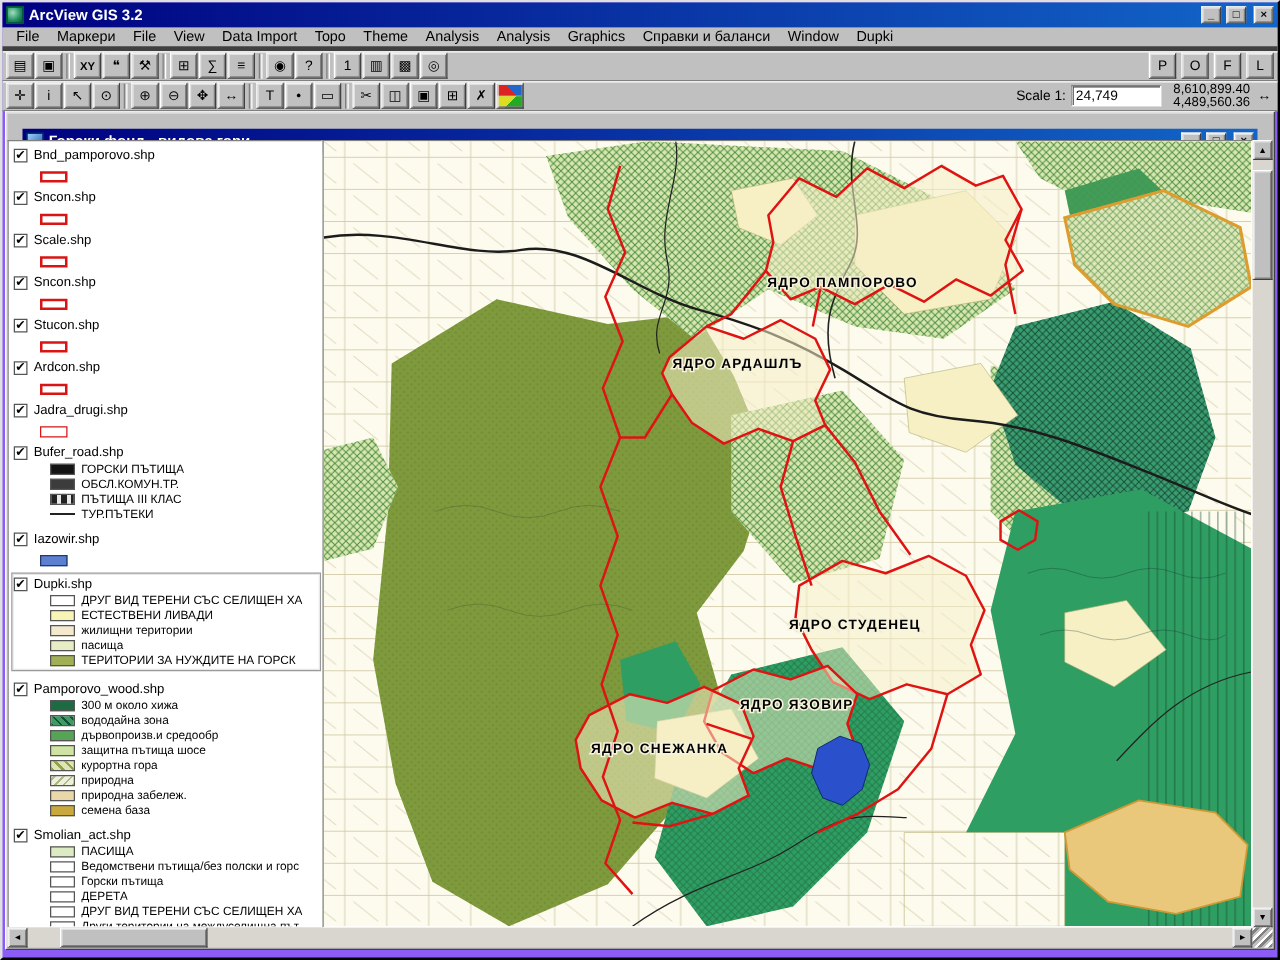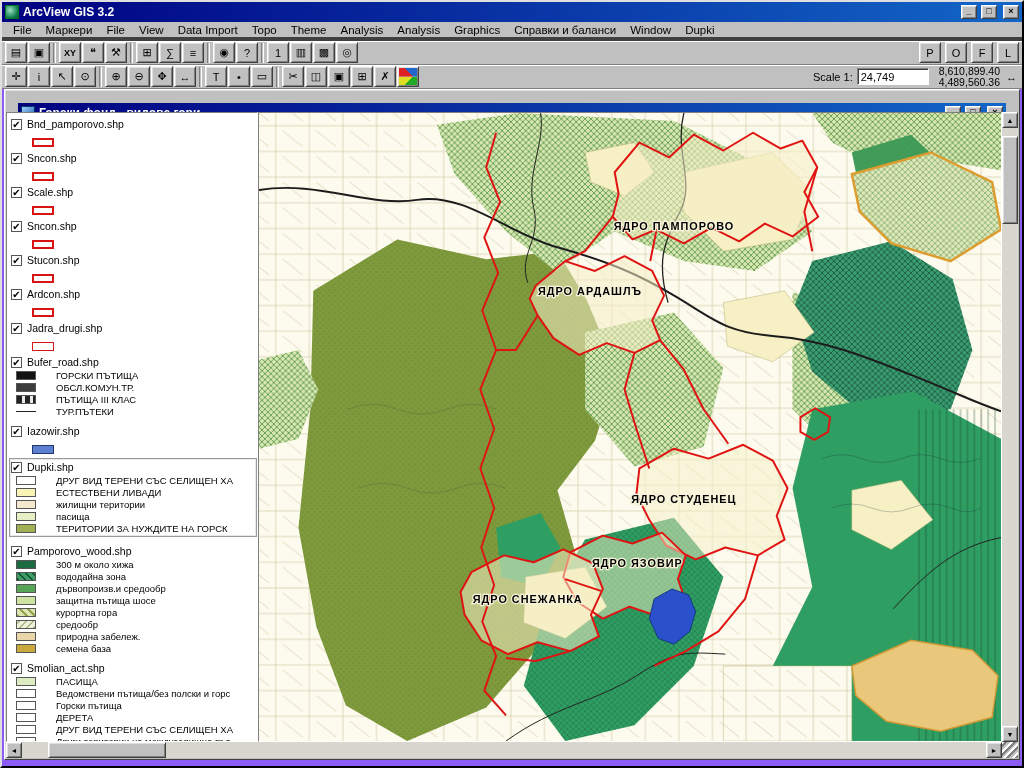--- a/index.html
+++ b/index.html
@@ -50,21 +50,21 @@
   .legend { width:252px; background:#fff; border:1px solid; border-color:#808080 #fff #fff #808080;
     overflow:hidden; padding:4px 0 0 4px; }
   .layer { margin-bottom:7px; }
   .layer.active { border:1px solid #9a9a9a; box-shadow:inset 0 0 0 1px #e8e8e8; padding:1px 1px 2px 1px; margin-left:-2px; }
   .lrow { display:flex; align-items:center; gap:5px; height:14px; }
   .chk { width:11px; height:11px; background:#fff; border:1px solid #555; font-size:10px; line-height:10px;
     text-align:center; flex:0 0 auto; }
   .lname { font-size:10.5px; white-space:nowrap; }
   .srow { margin:2px 0 0 21px; height:11px; }
   .sw { display:inline-block; width:22px; height:9px; border:1px solid #333; }
-  .irow { display:flex; align-items:center; gap:20px; height:12px; margin-left:5px; }
+  .irow { display:flex; align-items:center; gap:5px; height:12px; margin-left:29px; }
   .swi { display:inline-block; width:20px; height:9px; border:1px solid #555; flex:0 0 auto; }
   .ilbl { font-size:9.5px; white-space:nowrap; overflow:hidden; }
 
   
   .map-wrap { position:relative; flex:1; min-width:0; background:#fdfbee; border:1px solid; border-color:#808080 #fff #fff #808080; overflow:hidden; }
   .map-wrap svg { position:absolute; inset:0; width:100%; height:100%; }
   .mlbl { font-size:11px; font-weight:600; letter-spacing:1px; text-anchor:middle; fill:#000;
     paint-order:stroke; stroke:#f7f3da; stroke-width:2.5px; font-family:"Liberation Sans",sans-serif; }
 
   
@@ -317,21 +317,21 @@
             <div class="irow">
               <span class="swi" style="background:#cfe3a2"></span>
               <span class="ilbl">защитна пътища шосе</span>
             </div>
             <div class="irow">
               <span class="swi" style="background:repeating-linear-gradient(45deg,#93a14b 0 2px,#dfe5b2 2px 6px)"></span>
               <span class="ilbl">курортна гора</span>
             </div>
             <div class="irow">
               <span class="swi" style="background:repeating-linear-gradient(-45deg,#aab985 0 1.5px,#eef0da 1.5px 5px)"></span>
-              <span class="ilbl">средообр</span>
+              <span class="ilbl">природна</span>
             </div>
             <div class="irow">
               <span class="swi" style="background:#ead7a9"></span>
               <span class="ilbl">природна забележ.</span>
             </div>
             <div class="irow">
               <span class="swi" style="background:#c9a93e"></span>
               <span class="ilbl">семена база</span>
             </div>
           </div>

